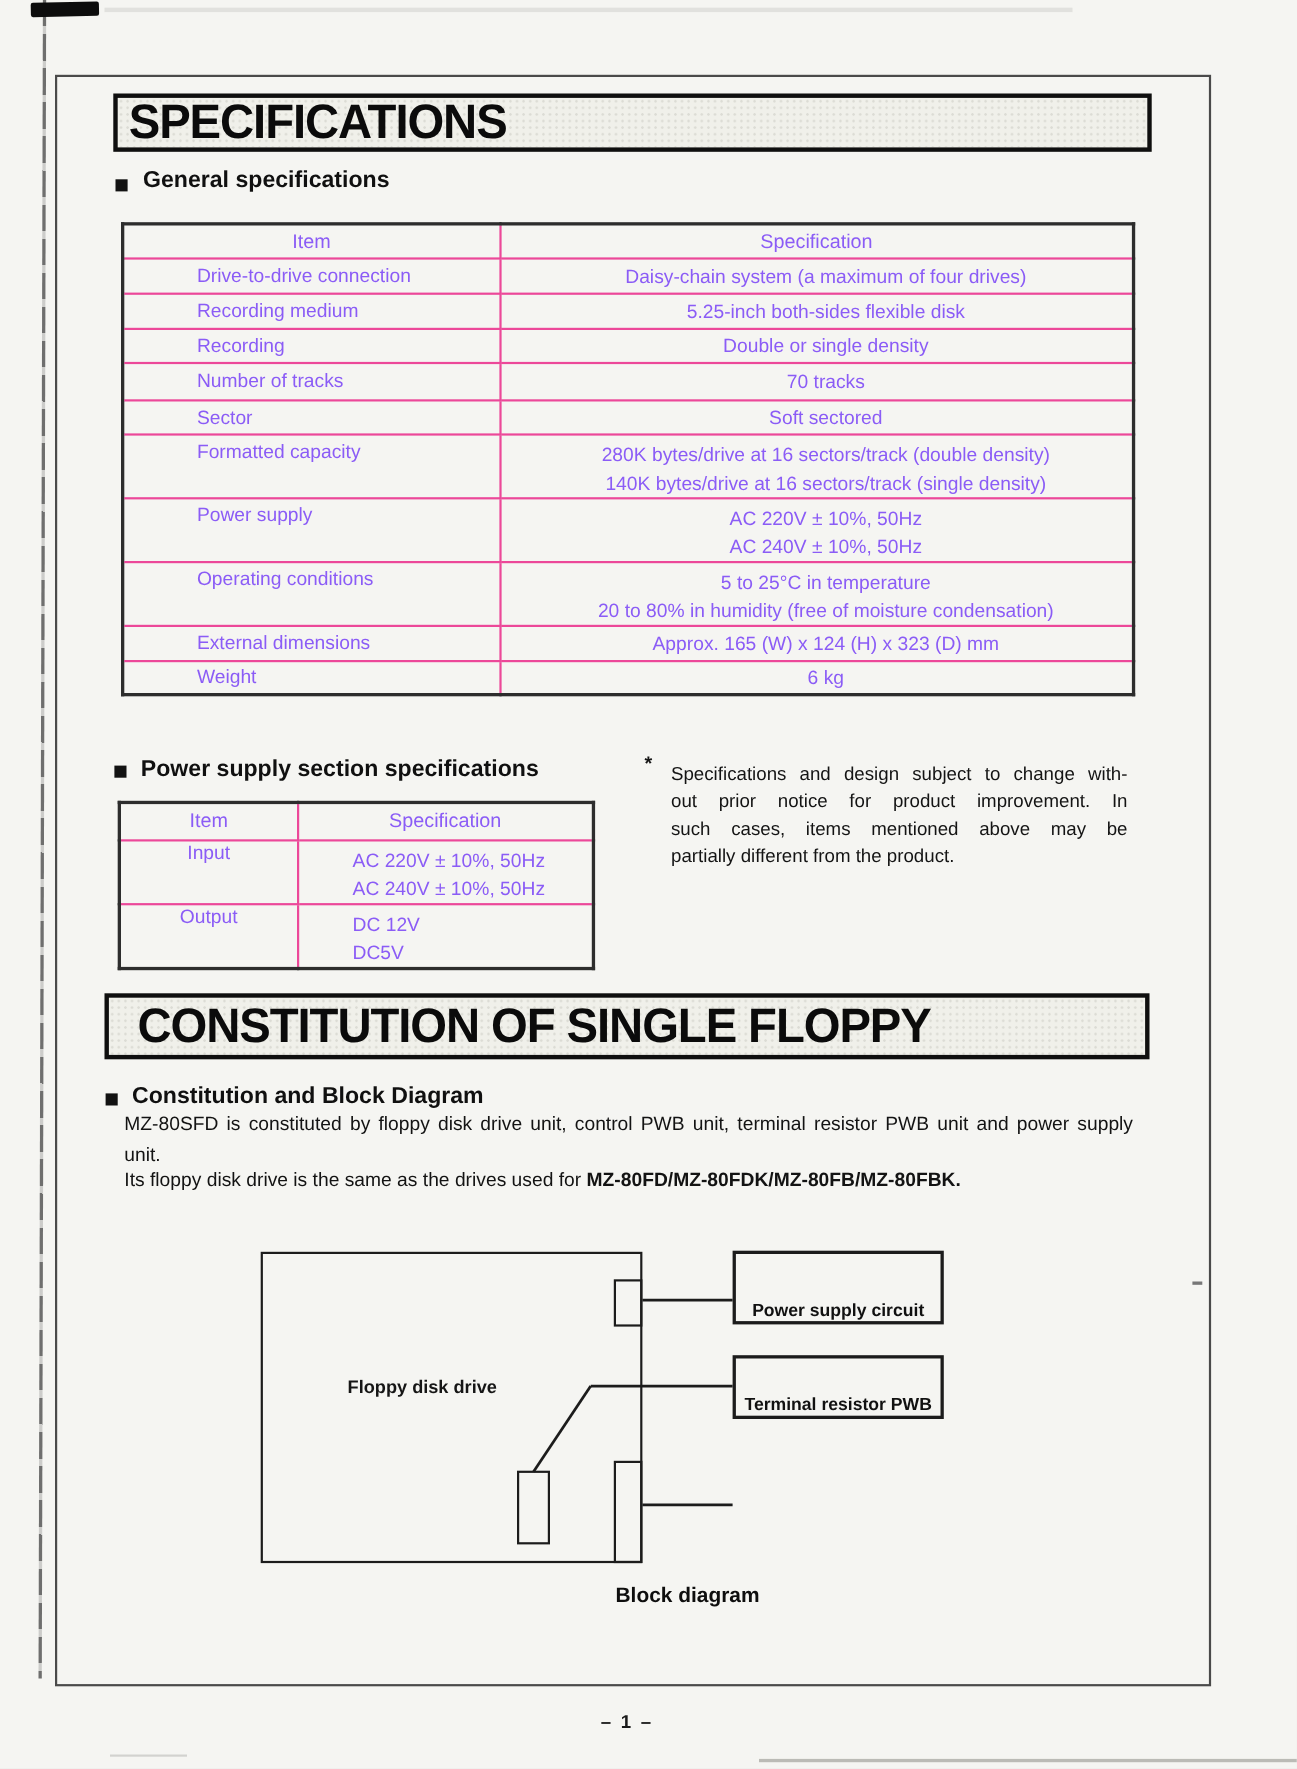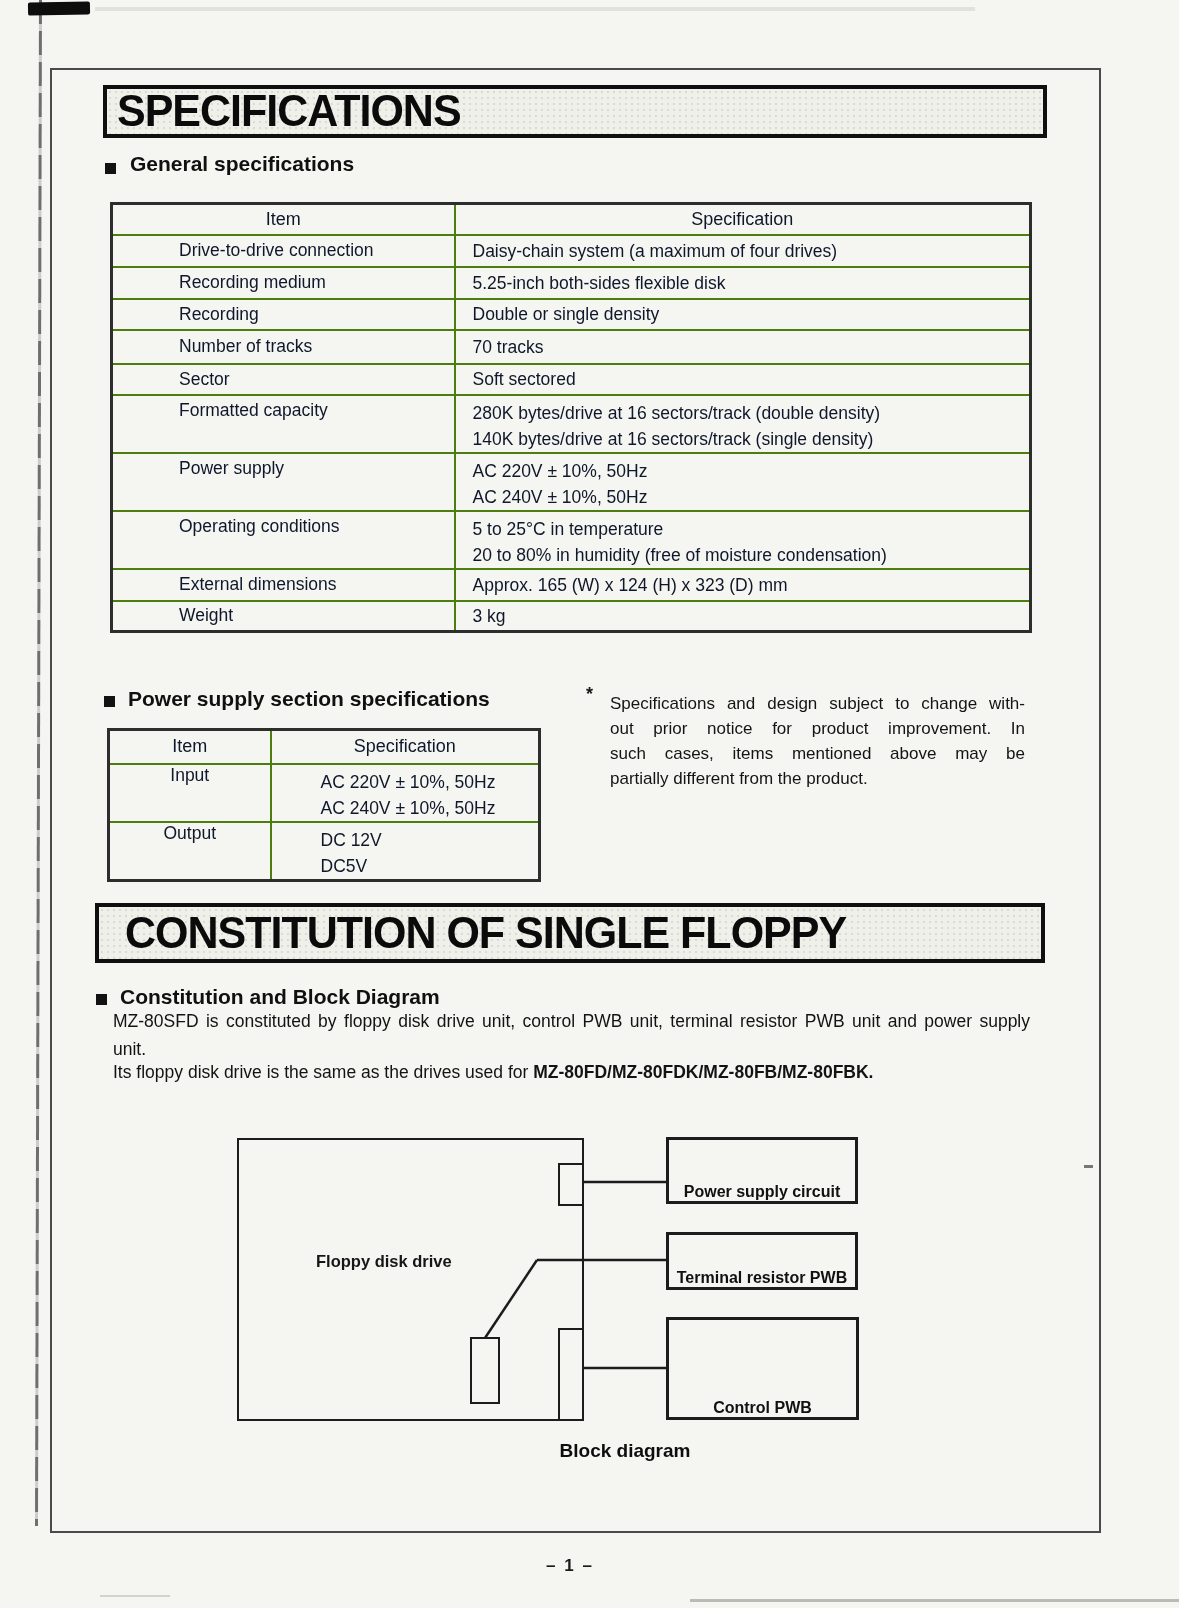--- a/index.html
+++ b/index.html
@@ -35,26 +35,26 @@
   .banner-title{font-weight:700;font-size:43px;letter-spacing:-1px;color:#0b0b0b;white-space:nowrap;transform:scaleY(1.02);}
   
   .bullet{position:absolute;width:11px;height:11px;background:#121212;}
   .bullet-heading{position:absolute;font-weight:700;font-size:21px;color:#101010;white-space:nowrap;}
   
   table.spec-table{
     position:absolute;border-collapse:collapse;table-layout:fixed;
     border:3px solid #2d2d2d;
   }
   table.spec-table th,table.spec-table td{
-    border:2px solid #4d7c0f;padding:0;vertical-align:middle;
-    font-size:17.5px;font-weight:400;color:#0f172a;
+    border:2px solid #ec4899;padding:0;vertical-align:middle;
+    font-size:17.5px;font-weight:400;color:#8b5cf6;
   }
   table.spec-table th{font-size:18px;text-align:center;font-weight:400;}
   .gen .item-cell{padding-left:66px;}
-  .gen .spec-cell{padding-left:17px;}
+  .gen .spec-cell{padding-left:17px;text-align:center;}
   .spec-cell div{line-height:26px;white-space:nowrap;}
   tr.multi td{vertical-align:top;padding-top:4px;}
   .psu-t .item-cell{text-align:center;padding:0;}
   .psu-t .spec-cell{padding-left:49px;}
   
   .note-marker{position:absolute;left:586px;top:684px;font-size:18px;font-weight:700;}
   .note-block{position:absolute;left:610px;top:691px;width:415px;font-size:17px;color:#141414;}
   .note-line{line-height:25px;text-align:justify;text-align-last:justify;}
   .note-line.last{text-align:left;text-align-last:left;}
   
@@ -158,21 +158,21 @@
         </tr>
         <tr style="height: 32px;">
           <td class="item-cell">External dimensions</td>
           <td class="spec-cell">
             <div>Approx. 165 (W) x 124 (H) x 323 (D) mm</div>
           </td>
         </tr>
         <tr style="height: 31px;">
           <td class="item-cell">Weight</td>
           <td class="spec-cell">
-            <div>3 kg</div>
+            <div>6 kg</div>
           </td>
         </tr>
       </tbody>
   </table>
 
   <div class="bullet" style="left:104px;top:696px;"></div>
   <div class="bullet-heading" style="left:128px;top:687px;">Power supply section specifications</div>
 
   <table class="spec-table psu-t" style="left:107px;top:728px;width:431px;">
     <colgroup>
@@ -237,21 +237,18 @@
   <div class="tab" style="left:558px;top:1163px;width:26px;height:43px;"></div>
   <div class="tab" style="left:558px;top:1328px;width:26px;height:93px;"></div>
   <div class="tab" style="left:470px;top:1337px;width:30px;height:67px;"></div>
 
   <div class="dbox" style="left:666px;top:1137px;width:192px;height:67px;">
     <span>Power supply circuit</span>
   </div>
   <div class="dbox" style="left:666px;top:1232px;width:192px;height:58px;">
     <span>Terminal resistor PWB</span>
   </div>
-  <div class="dbox" style="left:666px;top:1317px;width:193px;height:103px;">
-    <span>Control PWB</span>
-  </div>
 
   <div class="diagram-caption">Block diagram</div>
 
   <div class="page-number">– 1 –</div>
 
 </div>
 
 </body></html>

